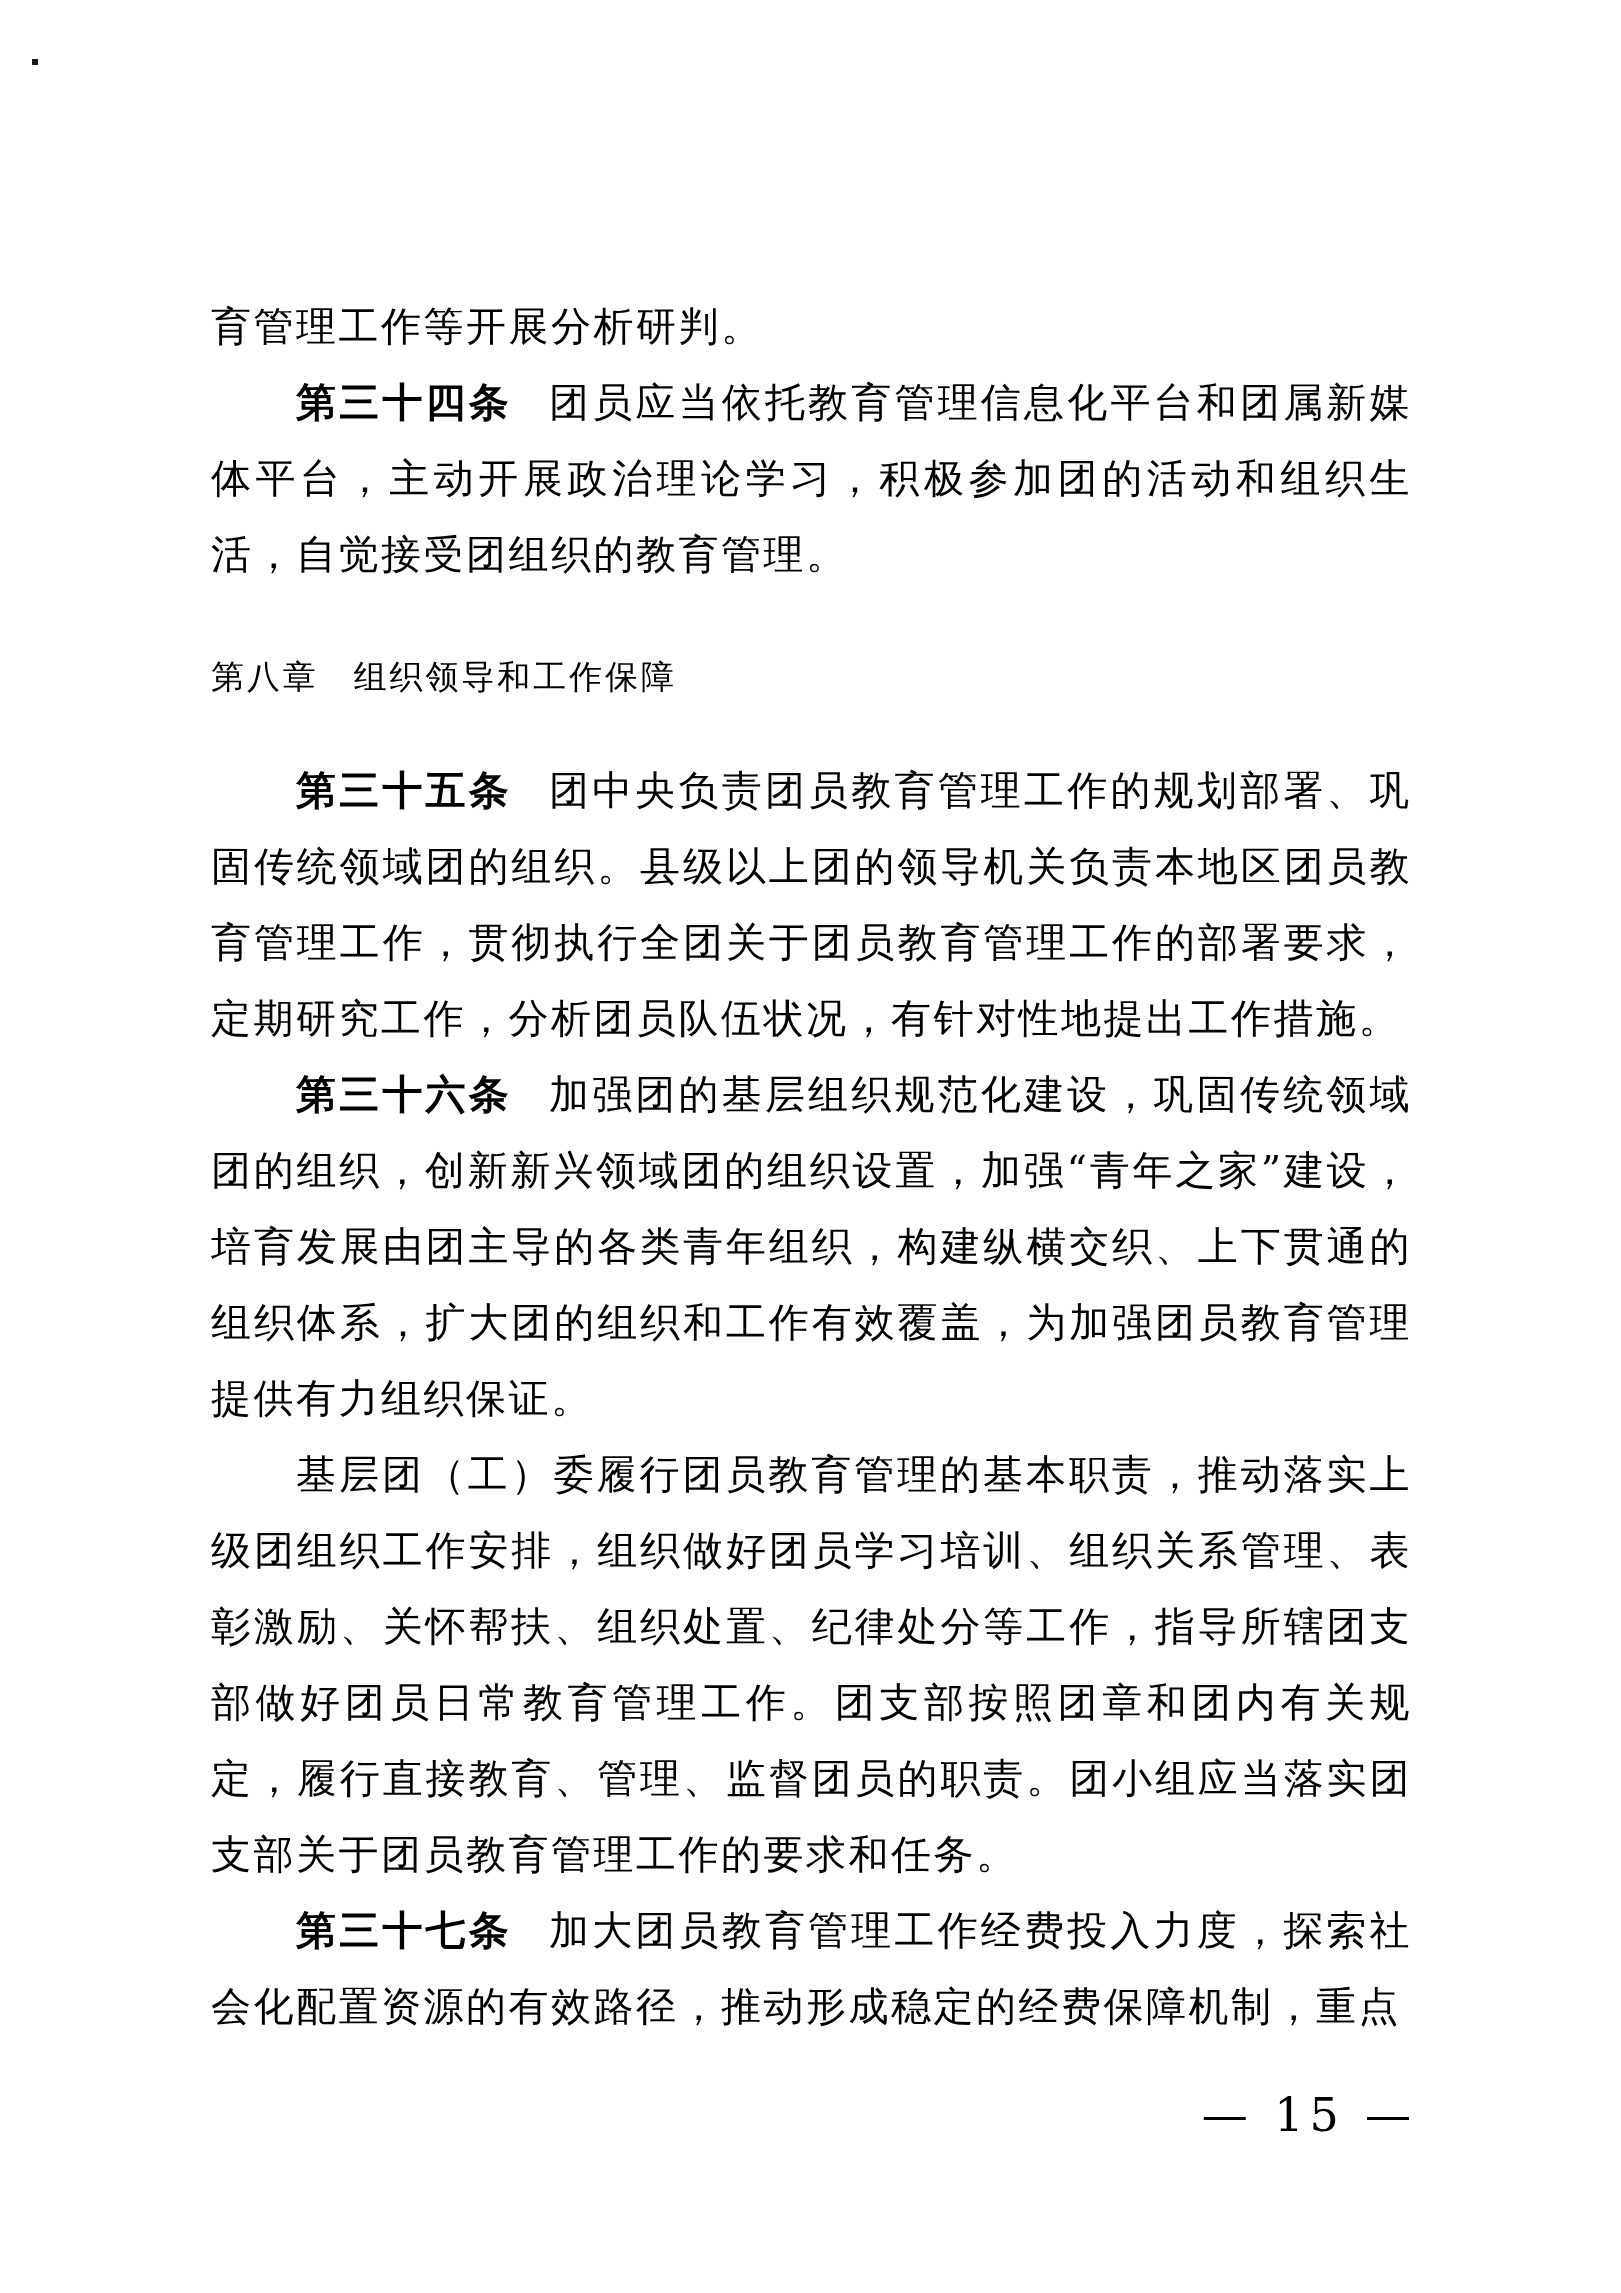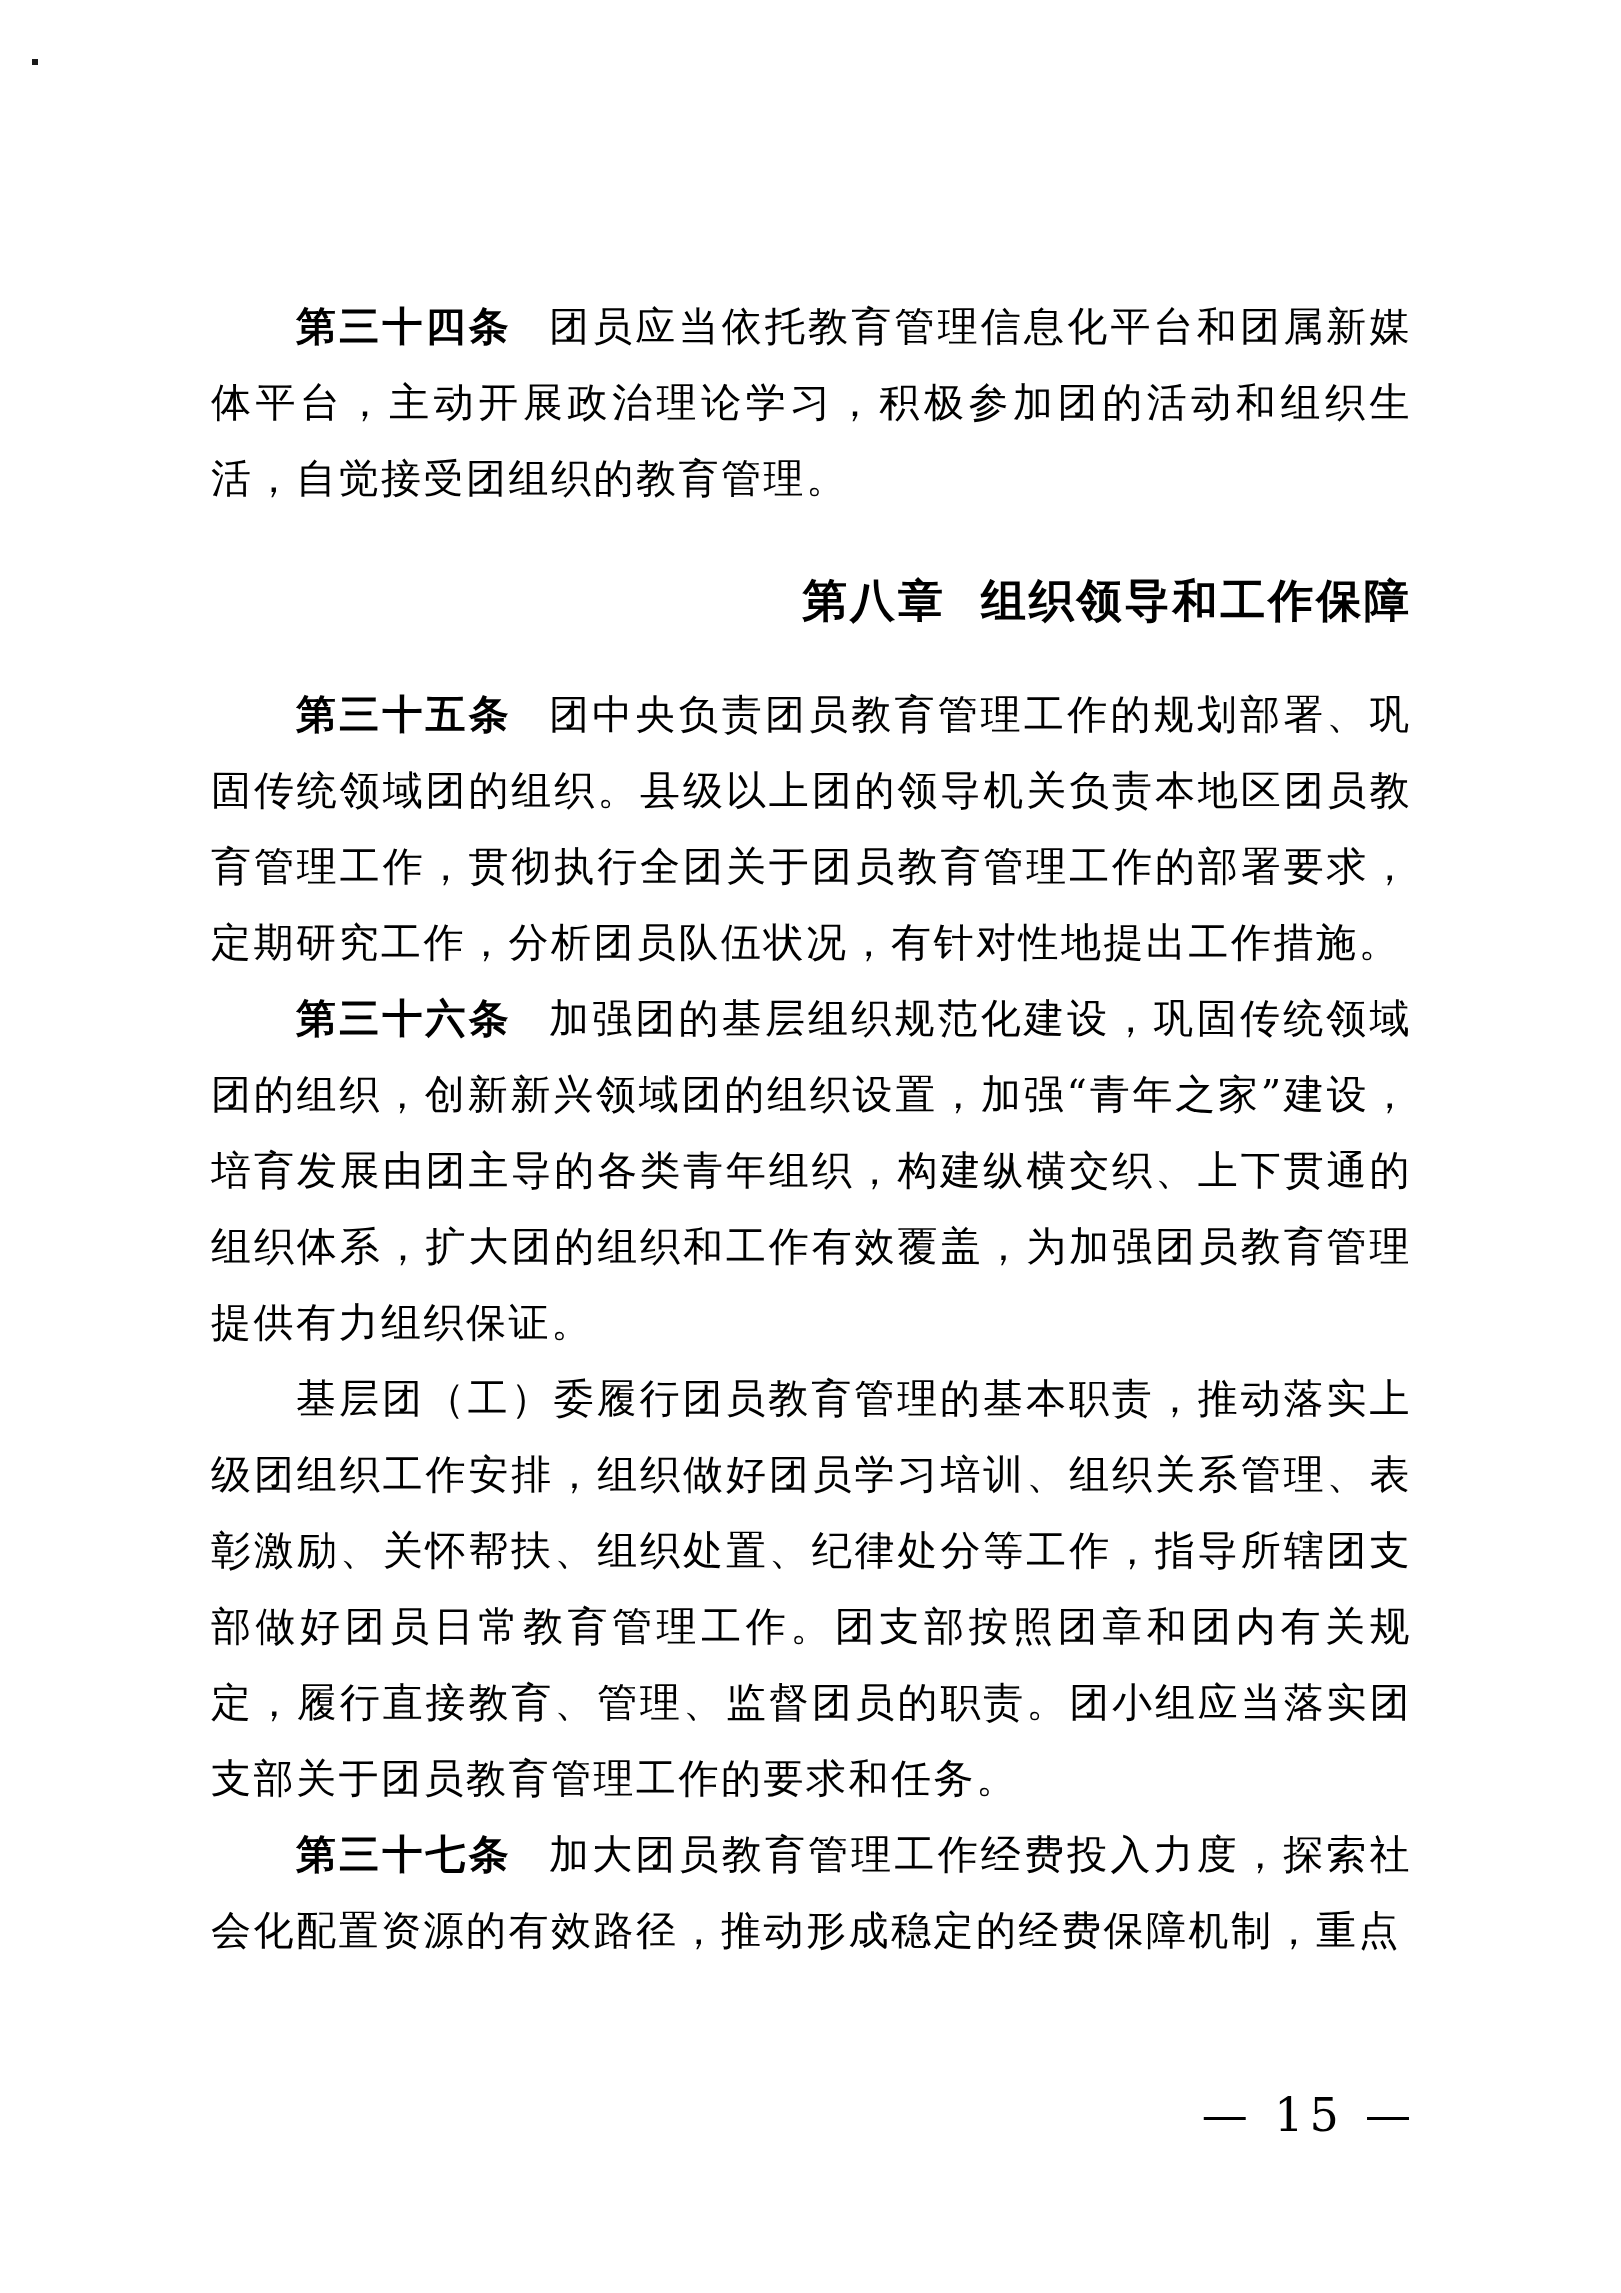--- a/index.html
+++ b/index.html
@@ -44,24 +44,24 @@
   p.mt-after-heading {
     margin-top: 37px;
   }
   .law-label {
     font-weight: bold;
     font-family: "DejaVu Sans", "Liberation Sans", sans-serif;
     margin-right: 37px;
   }
   h2.chapter {
     margin: 47px 0 0 0;
-    font-size: 45px;
+    font-size: 33px;
     line-height: 76px;
-    font-weight: bold;
-    text-align: right;
+    font-weight: normal;
+    text-align: left;
     letter-spacing: 2.9px;
     font-family: "DejaVu Sans", "Liberation Sans", sans-serif;
   }
   .chapter-number {
     margin-right: 35px;
   }
   .page-number {
     position: absolute;
     top: 2086px;
     right: 204px;
@@ -73,20 +73,21 @@
 </style>
 </head>
 <body>
 
 <div class="page">
 
   <div class="speck"></div>
 
   <div class="content">
 
+    <p class="body-text">育管理工作等开展分析研判。</p>
 
     <p class="body-text indent">
       <span class="law-label">第三十四条</span><span>团员应当依托教育管理信息化平台和团属新媒体平台，主动开展政治理论学习，积极参加团的活动和组织生活，自觉接受团组织的教育管理。</span>
     </p>
 
     <h2 class="chapter">
       <span class="chapter-number">第八章</span><span>组织领导和工作保障</span>
     </h2>
 
     <p class="body-text indent mt-after-heading">

